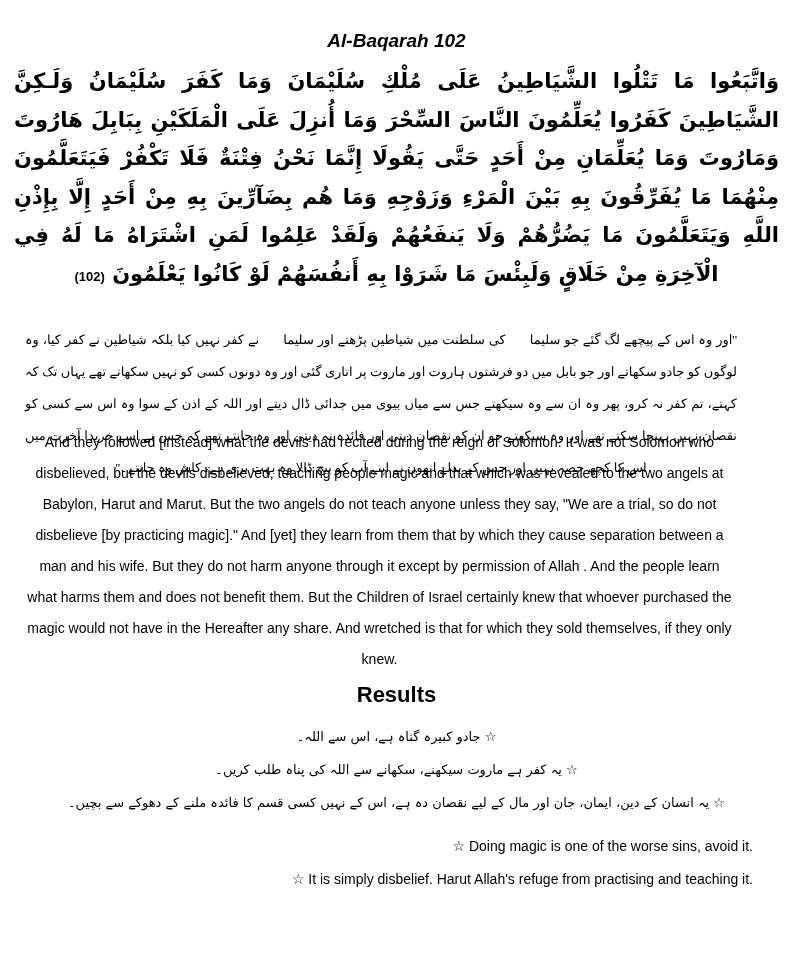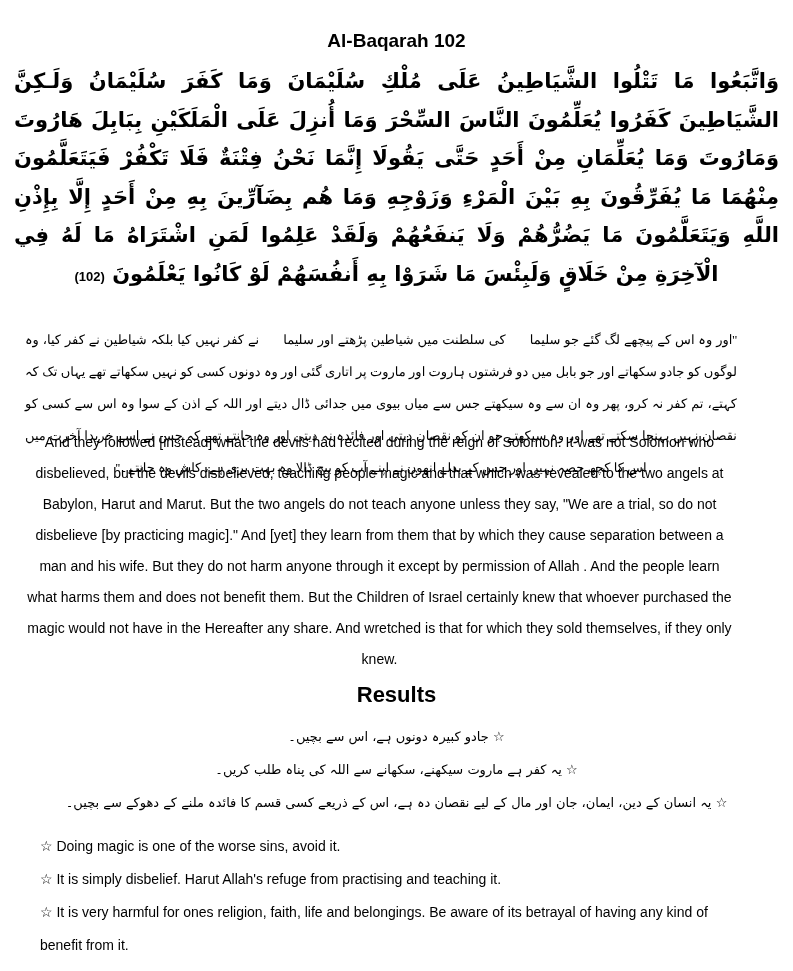--- a/index.html
+++ b/index.html
@@ -1,29 +1,29 @@
 <!DOCTYPE html>
 <html><head>
 <meta charset="utf-8">
 <style>
   html, body { margin: 0; padding: 0; background: #ffffff; }
   body { width: 793px; height: 971px; overflow: hidden; color: #000; font-family: "Liberation Sans", sans-serif; }
   .page { position: relative; width: 793px; height: 971px; }
-  .title { position: absolute; top: 30px; left: 0; width: 793px; text-align: center; font-weight: bold; font-size: 19px; }
+  .title { position: absolute; top: 30px; left: 0; width: 793px; text-align: center; font-weight: bold; font-size: 19px; font-style: italic; }
   .arabic { position: absolute; top: 62px; left: 14px; width: 765px; direction: rtl; text-align: justify; text-align-last: center;
             font-family: "DejaVu Sans", sans-serif; font-size: 21px; font-weight: bold; line-height: 38.5px; }
   .arabic .ayah-num { font-family: "Liberation Sans", sans-serif; font-size: 13px; font-weight: bold; }
   .urdu { position: absolute; top: 286px; left: 25px; width: 712px; direction: rtl; text-align: justify; text-align-last: center;
           font-family: Liberation Serif, serif; font-size: 13px; line-height: 32px; margin-top: 38px; }
   .english { position: absolute; top: 427px; left: 23px; width: 713px; text-align: center; font-size: 14px; line-height: 31px; }
   .results-title { position: absolute; top: 682px; left: 0; width: 793px; text-align: center; font-weight: bold; font-size: 22px; }
   .urdu-points { position: absolute; top: 720px; left: 0; width: 793px; direction: rtl; text-align: center;
                  font-family: "DejaVu Sans", sans-serif; font-size: 13px; }
   .urdu-points div { height: 33px; line-height: 33px; }
-  .eng-points { position: absolute; top: 830px; left: 0; width: 793px; text-align: left; font-size: 14px; line-height: 33px; }
+  .eng-points { position: absolute; top: 830px; left: 0; width: 793px; text-align: right; font-size: 14px; line-height: 33px; }
   .eng-points .pt { padding: 0 40px; }
   .star { font-family: "DejaVu Sans", sans-serif; }
 </style>
 </head>
 <body>
 
 <div class="page">
   <div class="title">Al-Baqarah  102</div>
 
   <div class="arabic">
@@ -33,39 +33,35 @@
 
   <div class="urdu">''اور وہ اس کے پیچھے لگ گئے جو سلیمانؑ کی سلطنت میں شیاطین پڑھتے اور سلیمانؑ نے کفر نہیں کیا بلکہ شیاطین نے کفر کیا، وہ لوگوں کو جادو سکھاتے اور جو بابل میں دو فرشتوں ہاروت اور ماروت پر اتاری گئی اور وہ دونوں کسی کو نہیں سکھاتے تھے یہاں تک کہ کہتے، تم کفر نہ کرو، پھر وہ ان سے وہ سیکھتے جس سے میاں بیوی میں جدائی ڈال دیتے اور اللہ کے اذن کے سوا وہ اس سے کسی کو نقصان نہیں پہنچا سکتے تھے اور وہ سیکھتے جو ان کو نقصان دیتی اور فائدہ نہ دیتی اور وہ جانتے تھے کہ جس نے اسے خریدا آخرت میں اس کا کچھ حصہ نہیں اور جس کے بدلے انھوں نے اپنے آپ کو بیچ ڈالا وہ بہت بری ہے، کاش وہ جانتے۔''</div>
 
   <div class="english">And they followed [instead] what the devils had recited during the reign of Solomon. It was not Solomon who disbelieved, but the devils disbelieved, teaching people magic and that which was revealed to the two angels at Babylon, Harut and Marut. But the two angels do not teach anyone unless they say, "We are a trial, so do not disbelieve [by practicing magic]." And [yet] they learn from them that by which they cause separation between a man and his wife. But they do not harm anyone through it except by permission of Allah . And the people learn what harms them and does not benefit them. But the Children of Israel certainly knew that whoever purchased the magic would not have in the Hereafter any share. And wretched is that for which they sold themselves, if they only knew.</div>
 
   <div class="results-title">Results</div>
 
   <div class="urdu-points">
     <div>
       <span class="star">☆</span>
-      <span>جادو کبیرہ دونوں ہے، اس سے بچیں۔</span>
+      <span>جادو کبیرہ گناہ ہے، اس سے اللہ۔</span>
     </div>
     <div>
       <span class="star">☆</span>
       <span>یہ کفر ہے ماروت سیکھنے، سکھانے سے اللہ کی پناہ طلب کریں۔</span>
     </div>
     <div>
       <span class="star">☆</span>
-      <span>یہ انسان کے دین، ایمان، جان اور مال کے لیے نقصان دہ ہے، اس کے ذریعے کسی قسم کا فائدہ ملنے کے دھوکے سے بچیں۔</span>
+      <span>یہ انسان کے دین، ایمان، جان اور مال کے لیے نقصان دہ ہے، اس کے نہیں کسی قسم کا فائدہ ملنے کے دھوکے سے بچیں۔</span>
     </div>
   </div>
 
   <div class="eng-points">
     <div class="pt">
       <span class="star">☆</span>
       <span>Doing magic is one of the worse sins, avoid it.</span>
     </div>
     <div class="pt">
       <span class="star">☆</span>
       <span>It is simply disbelief. Harut Allah's refuge from practising and teaching it.</span>
     </div>
-    <div class="pt">
-      <span class="star">☆</span>
-      <span>It is very harmful for ones religion, faith, life and  belongings. Be aware of its betrayal of having any kind of benefit from it.</span>
-    </div>
   </div>
 </div>
 
 </body></html>

